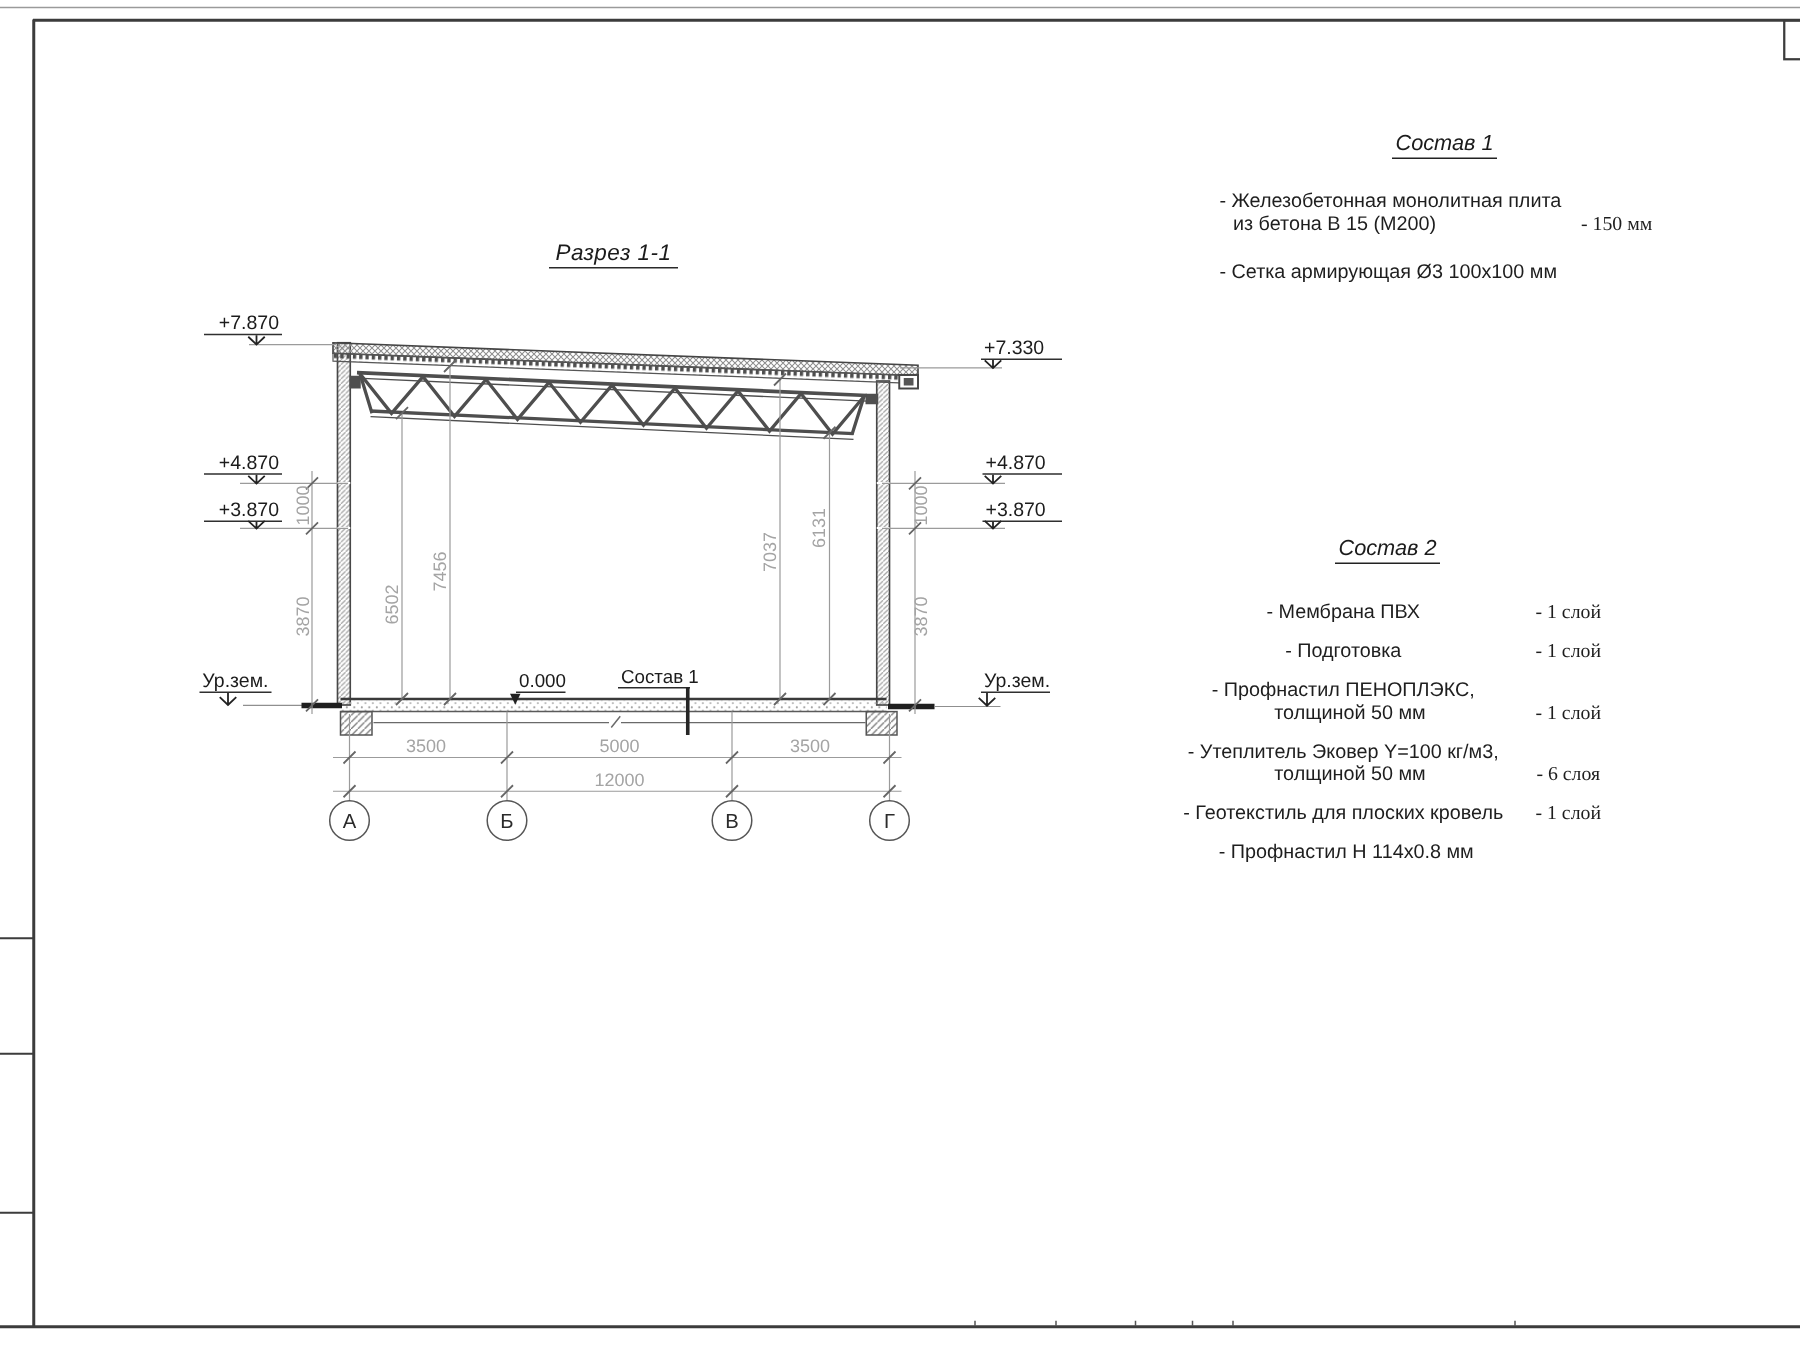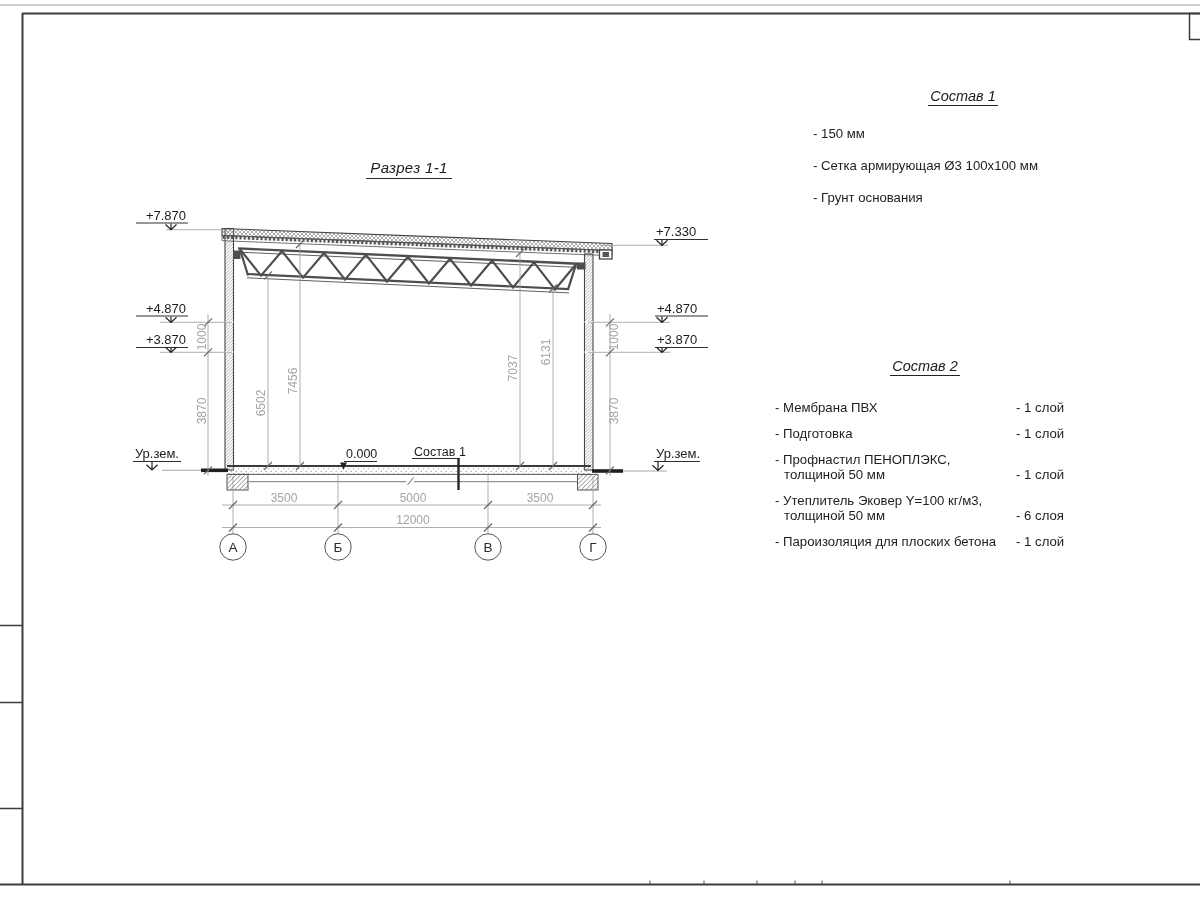--- a/index.html
+++ b/index.html
@@ -16,21 +16,21 @@
   .spec{position:absolute;width:300px;color:#1e1e1e;}
   .spec-title{text-align:center;font-size:14.5px;font-style:italic;color:#1b1b1b;}
   .spec-title span{border-bottom:1px solid #222;padding:0 2px 1px;}
   .spec-items{margin-top:22px;}
   .spec-item{display:flex;align-items:flex-end;font-size:13.2px;line-height:15px;white-space:nowrap;}
   .spec1 .spec-item{margin-bottom:17px;}
   .spec2 .spec-item{margin-bottom:11px;}
   .spec-item .name{width:245px;}
   .spec-item .name .l2{padding-left:9px;}
   .spec-item .l2:empty{display:none;}
-  .spec-item .val{width:60px;}
+  .spec-item .val{width:60px;font-family:Liberation Serif, serif;}
   .spec-item .val:empty{display:none;}
 </style>
 </head>
 <body>
 
 <div class="sheet">
 
 <svg width="1200" height="900" viewBox="0 0 1200 900">
   <defs>
     <pattern id="wallh" width="3.2" height="3.2" patternUnits="userSpaceOnUse">
@@ -178,40 +178,38 @@
     <text class="axistxt" x="338" y="551.8" text-anchor="middle">Б</text>
     <text class="axistxt" x="488" y="551.8" text-anchor="middle">В</text>
     <text class="axistxt" x="593" y="551.8" text-anchor="middle">Г</text>
   </g>
 </svg>
 
 <div class="spec spec1" style="left:813px;top:88px;">
   <div class="spec-title"><span>Состав 1</span></div>
   <div class="spec-items">
     <div class="spec-item">
+      <div class="name">
+            <div class="l1">- Железобетонная монолитная плита</div>
+            <div class="l2">из бетона В 15 (М200)</div>
+          </div>
       <div class="val">- 150 мм</div>
     </div>
     <div class="spec-item">
       <div class="name">
             <div class="l1">- Сетка армирующая Ø3 100х100 мм</div>
-          </div>
-
-    </div>
-    <div class="spec-item">
-      <div class="name">
-            <div class="l1">- Грунт основания</div>
           </div>
 
     </div>
   </div>
 </div>
 
 <div class="spec spec2" style="left:775px;top:358px;">
   <div class="spec-title" style="margin-bottom:4px;"><span>Состав 2</span></div>
-  <div class="spec-items" style="margin-top:26px;">
+  <div class="spec-items" style="margin-top:26px;text-align:center;">
     <div class="spec-item">
       <div class="name">
             <div class="l1">- Мембрана ПВХ</div>
           </div>
       <div class="val">- 1 слой</div>
     </div>
     <div class="spec-item">
       <div class="name">
             <div class="l1">- Подготовка</div>
           </div>
@@ -226,20 +224,26 @@
     </div>
     <div class="spec-item">
       <div class="name">
             <div class="l1">- Утеплитель Эковер Y=100 кг/м3,</div>
             <div class="l2">толщиной 50 мм</div>
           </div>
       <div class="val">- 6 слоя</div>
     </div>
     <div class="spec-item">
       <div class="name">
-            <div class="l1">- Пароизоляция для плоских бетона</div>
-          </div>
-      <div class="val">- 1 слой</div>
+            <div class="l1">- Геотекстиль для плоских кровель</div>
+          </div>
+      <div class="val">- 1 слой</div>
+    </div>
+    <div class="spec-item">
+      <div class="name">
+            <div class="l1">- Профнастил Н 114х0.8 мм</div>
+          </div>
+
     </div>
   </div>
 </div>
 
 </div>
 
 </body></html>

